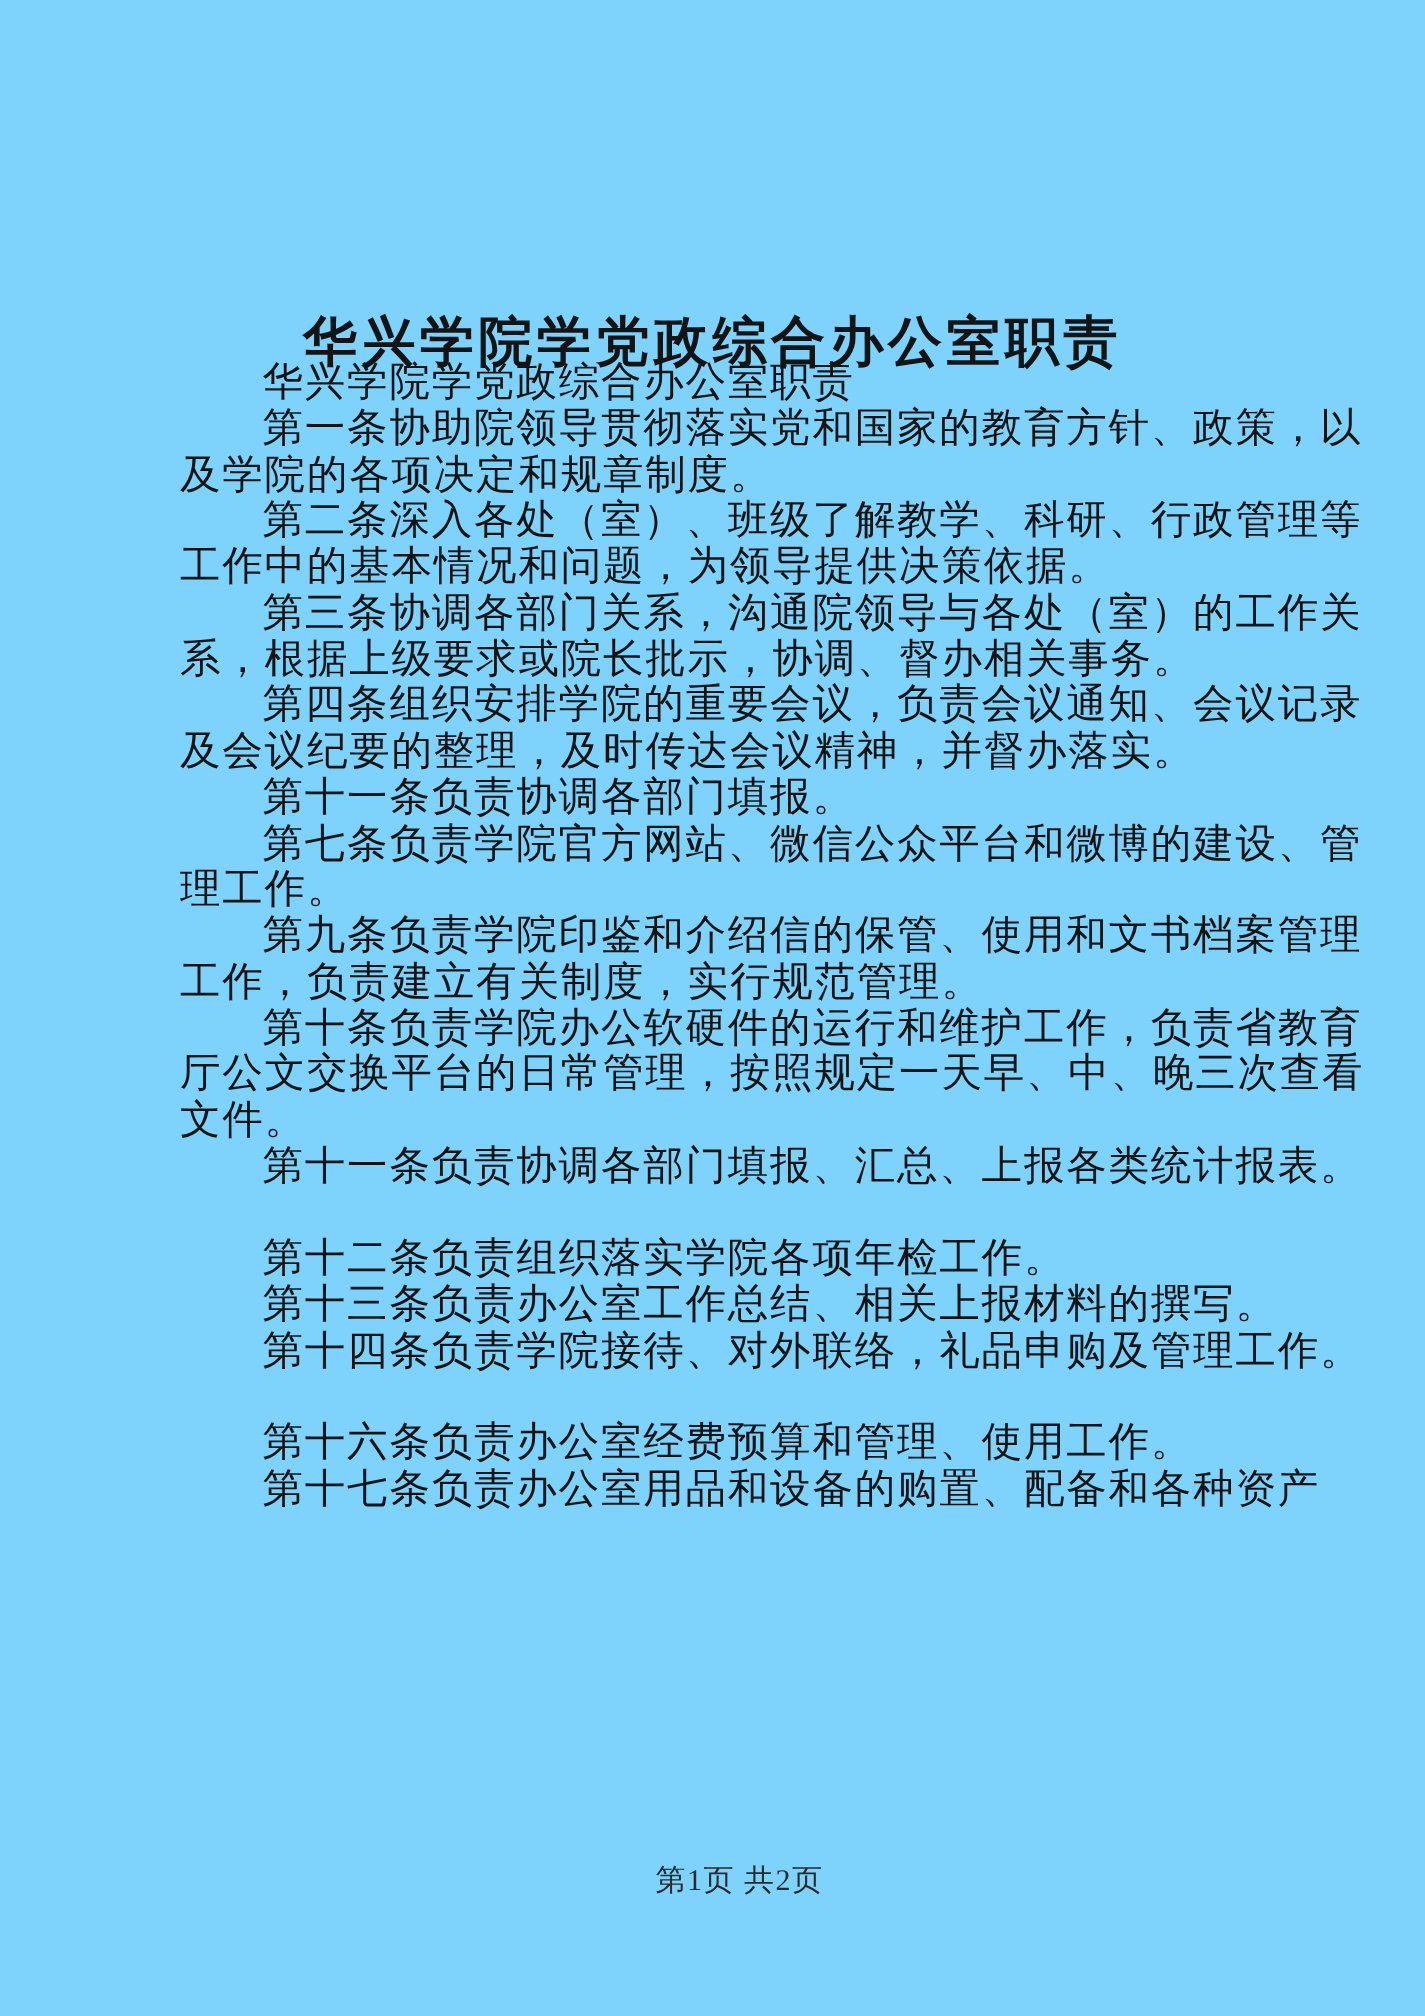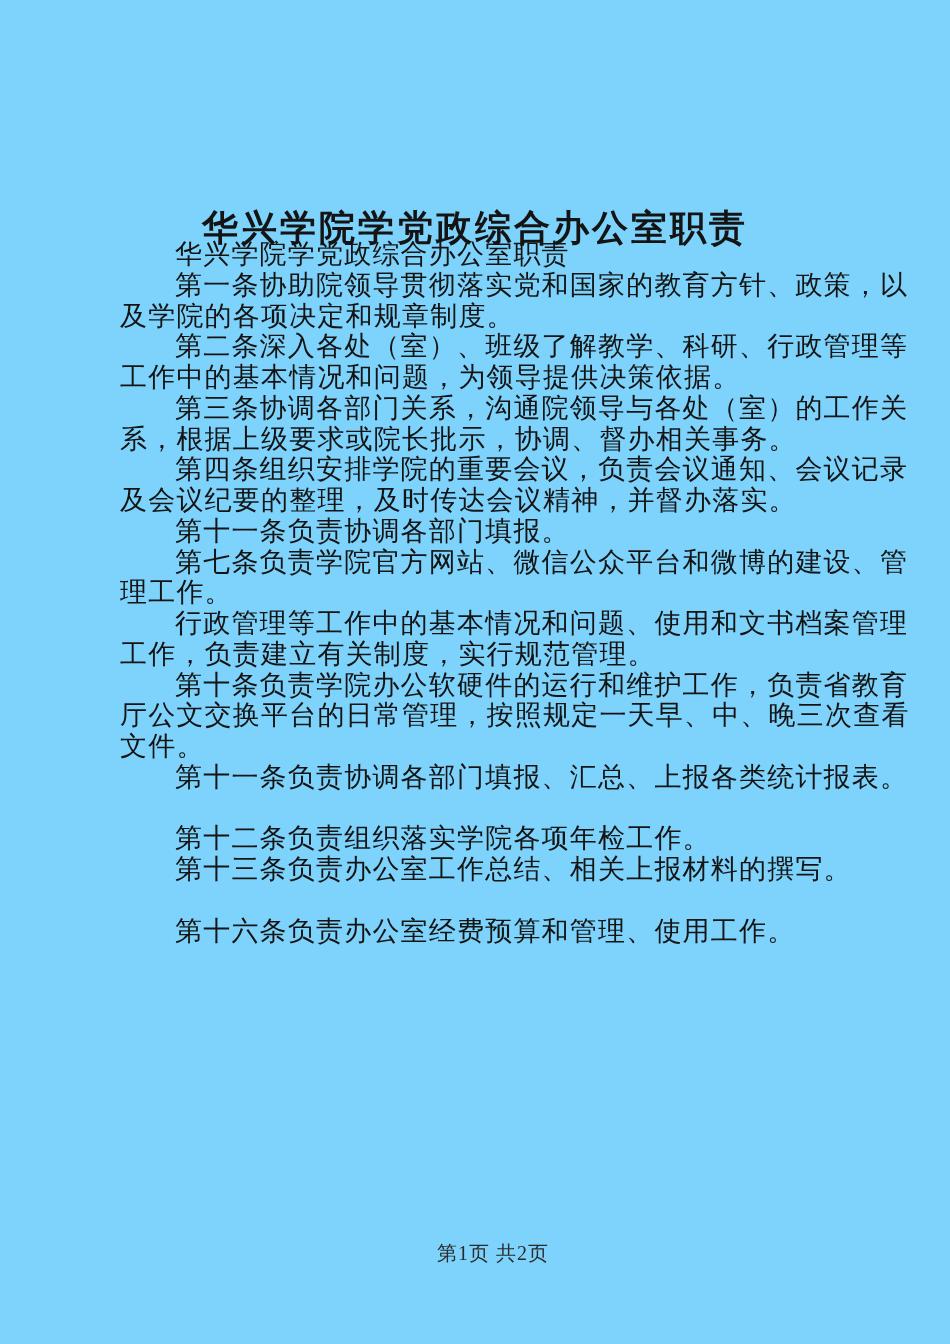--- a/index.html
+++ b/index.html
@@ -63,24 +63,26 @@
 
   <div id="doc-body">
 
   <p>华兴学院学党政综合办公室职责</p>
       <p>第一条协助院领导贯彻落实党和国家的教育方针、政策，以及学院的各项决定和规章制度。</p>
       <p>第二条深入各处（室）、班级了解教学、科研、行政管理等工作中的基本情况和问题，为领导提供决策依据。</p>
       <p>第三条协调各部门关系，沟通院领导与各处（室）的工作关系，根据上级要求或院长批示，协调、督办相关事务。</p>
       <p>第四条组织安排学院的重要会议，负责会议通知、会议记录及会议纪要的整理，及时传达会议精神，并督办落实。</p>
       <p>第十一条负责协调各部门填报。</p>
       <p>第七条负责学院官方网站、微信公众平台和微博的建设、管理工作。</p>
-      <p>行政管理等工作中的基本情况和问题、使用和文书档案管理工作，负责建立有关制度，实行规范管理。</p>
+      <p>第九条负责学院印鉴和介绍信的保管、使用和文书档案管理工作，负责建立有关制度，实行规范管理。</p>
       <p>第十条负责学院办公软硬件的运行和维护工作，负责省教育厅公文交换平台的日常管理，按照规定一天早、中、晚三次查看文件。</p>
       <p>第十一条负责协调各部门填报、汇总、上报各类统计报表。</p>
       <p></p>
       <p>第十二条负责组织落实学院各项年检工作。</p>
       <p>第十三条负责办公室工作总结、相关上报材料的撰写。</p>
+      <p>第十四条负责学院接待、对外联络，礼品申购及管理工作。</p>
       <p></p>
       <p>第十六条负责办公室经费预算和管理、使用工作。</p>
+      <p>第十七条负责办公室用品和设备的购置、配备和各种资产</p>
     </div>
 
   <div id="page-footer">第1页 共2页</div>
 </div>
 
 </body></html>

